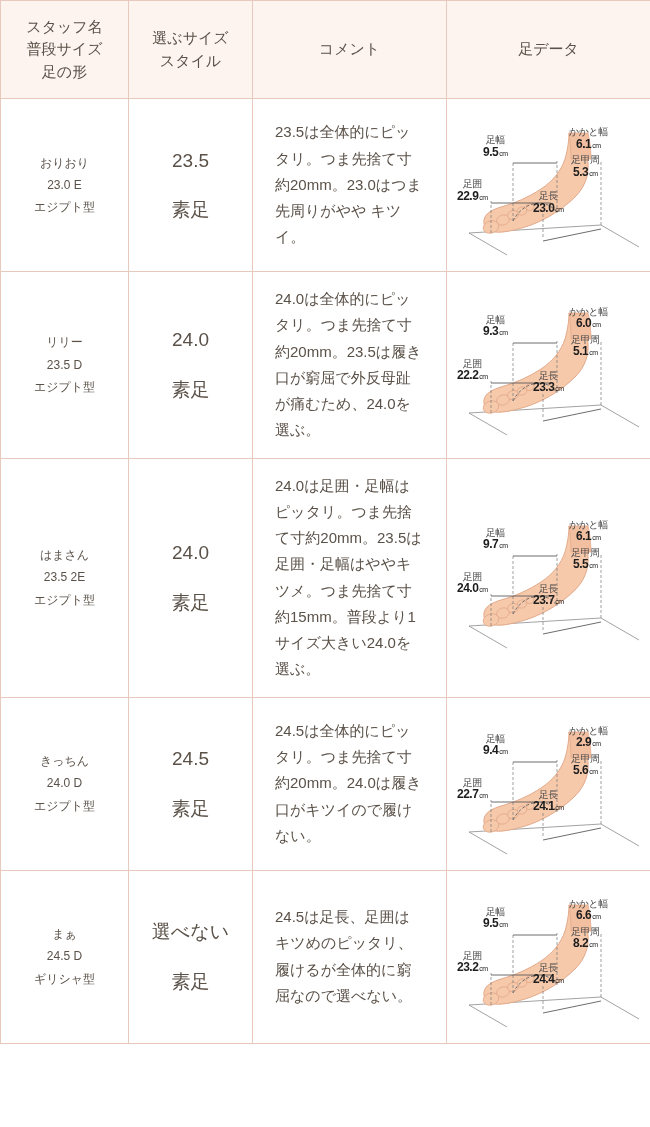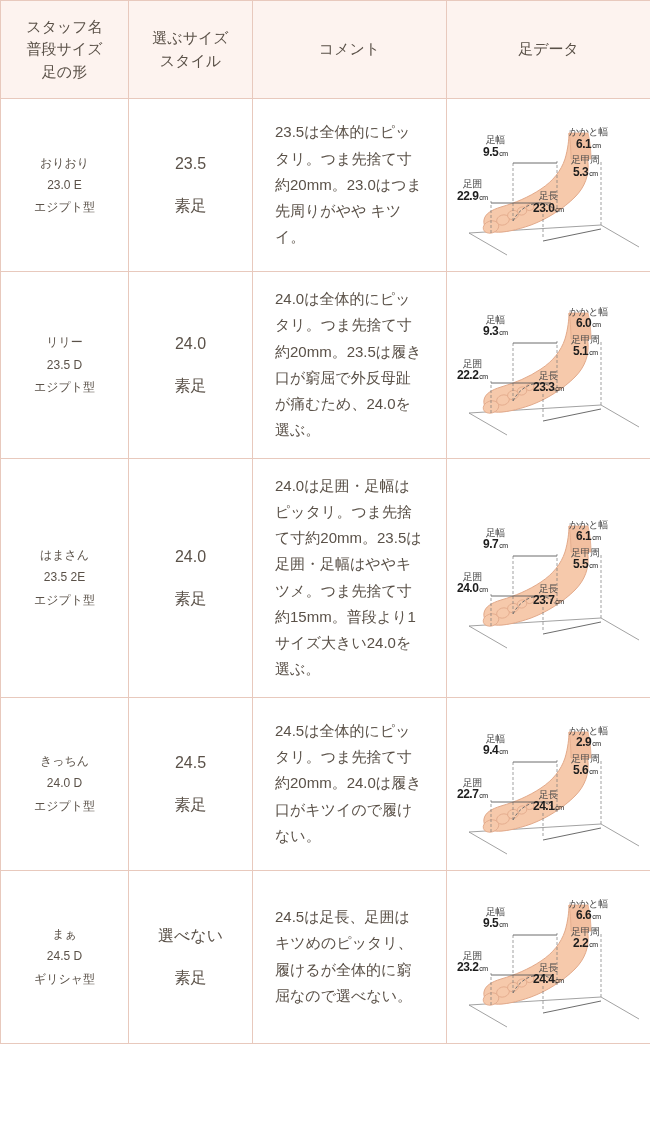--- a/index.html
+++ b/index.html
@@ -39,21 +39,21 @@
   col.c4 { width: 204px; }
 
   tbody td {
     background: #ffffff;
     font-size: 15px;
     line-height: 1.75;
     color: #5a5148;
     padding: 10px 8px;
   }
   td.staff { font-size: 12px; line-height: 1.85; }
-  td.size  { font-size: 16px; line-height: 2.6; }
+  td.size  { font-size: 19px; line-height: 2.6; }
   td.comment {
     text-align: left;
     padding: 14px 22px;
     line-height: 1.75;
   }
   td.footdata { padding: 6px 4px; }
 
   .foot-wrap {
     position: relative;
     width: 196px;
@@ -453,21 +453,21 @@
           <div class="lbl ashii">
             <span class="cap">足囲</span>
             <span class="val"><span>23.2</span><span class="u">cm</span></span>
           </div>
           <div class="lbl kakato">
             <span class="cap">かかと幅</span>
             <span class="val"><span>6.6</span><span class="u">cm</span></span>
           </div>
           <div class="lbl ashikou">
             <span class="cap">足甲周</span>
-            <span class="val"><span>2.2</span><span class="u">cm</span></span>
+            <span class="val"><span>8.2</span><span class="u">cm</span></span>
           </div>
           <div class="lbl ashinaga">
             <span class="cap">足長</span>
             <span class="val"><span>24.4</span><span class="u">cm</span></span>
           </div>
         </div>
       </td>
     </tr>
 
   </tbody>

